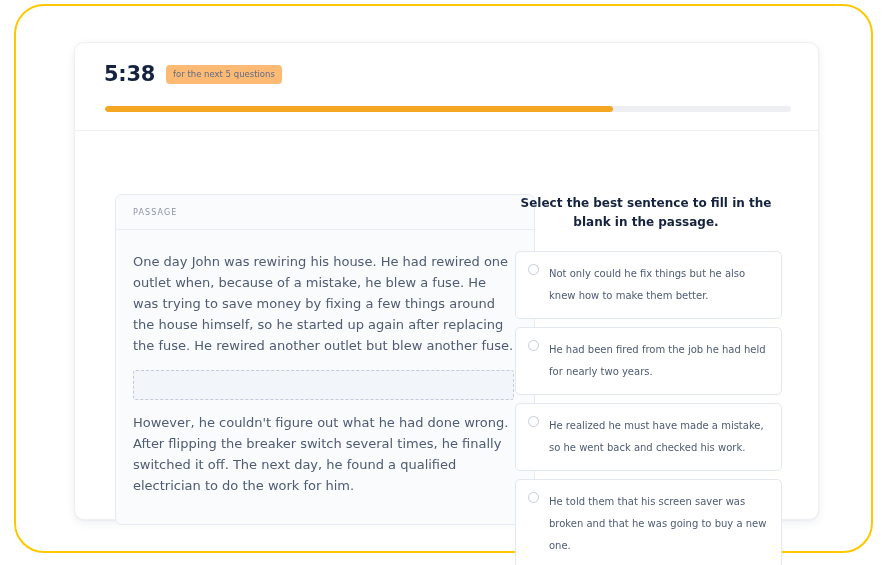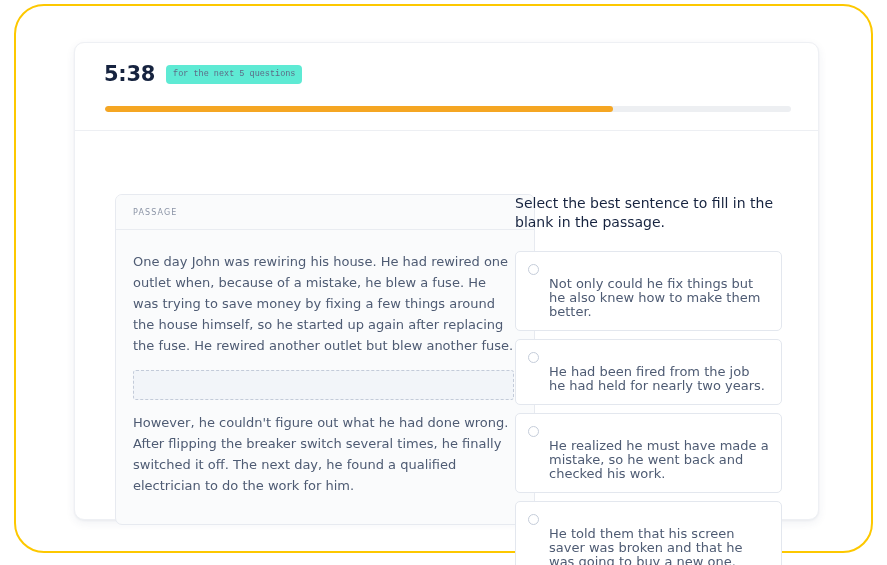--- a/index.html
+++ b/index.html
@@ -57,26 +57,25 @@
     font-size: 21px;
     font-weight: bold;
     color: #16233f;
     letter-spacing: -0.3px;
     line-height: 1;
   }
 
   #timer-note {
     font-size: 8.5px;
     color: #5d6b86;
-    background: #5eead4;
+    background: #fdba74;
     border-radius: 4px;
     padding: 5px 7px 5px 7px;
     line-height: 1;
     white-space: nowrap;
-    font-family: Liberation Mono, monospace;
   }
 
   #progress-track {
     position: absolute;
     left: 30px;
     top: 63px;
     width: 686px;
     height: 6px;
     background: #edeff2;
     border-radius: 4px;
@@ -147,25 +146,26 @@
 
   
   #question-column {
     position: absolute;
     left: 440px;
     top: 62px;
     width: 268px;
   }
 
   #question-title {
-    font-size: 14px;
-    font-weight: normal;
+    font-size: 12px;
+    font-weight: bold;
     line-height: 19px;
     color: #16233f;
     width: 262px;
+    text-align: center;
   }
 
   #options-list {
     margin-top: 19px;
     display: flex;
     flex-direction: column;
     gap: 8px;
   }
 
   .option {
@@ -185,24 +185,23 @@
     flex: 0 0 auto;
     width: 11px;
     height: 11px;
     margin-top: 1px;
     border: 1px solid #c5cdda;
     border-radius: 50%;
     background: #ffffff;
   }
 
   .option-text {
-    font-size: 13px;
-    line-height: 14px;
+    font-size: 10px;
+    line-height: 22px;
     color: #4e5b73;
-    margin-top: 14px;
   }
 
   
   #next-row {
     margin-top: 13px;
     display: flex;
     justify-content: flex-end;
     width: 267px;
   }
 

